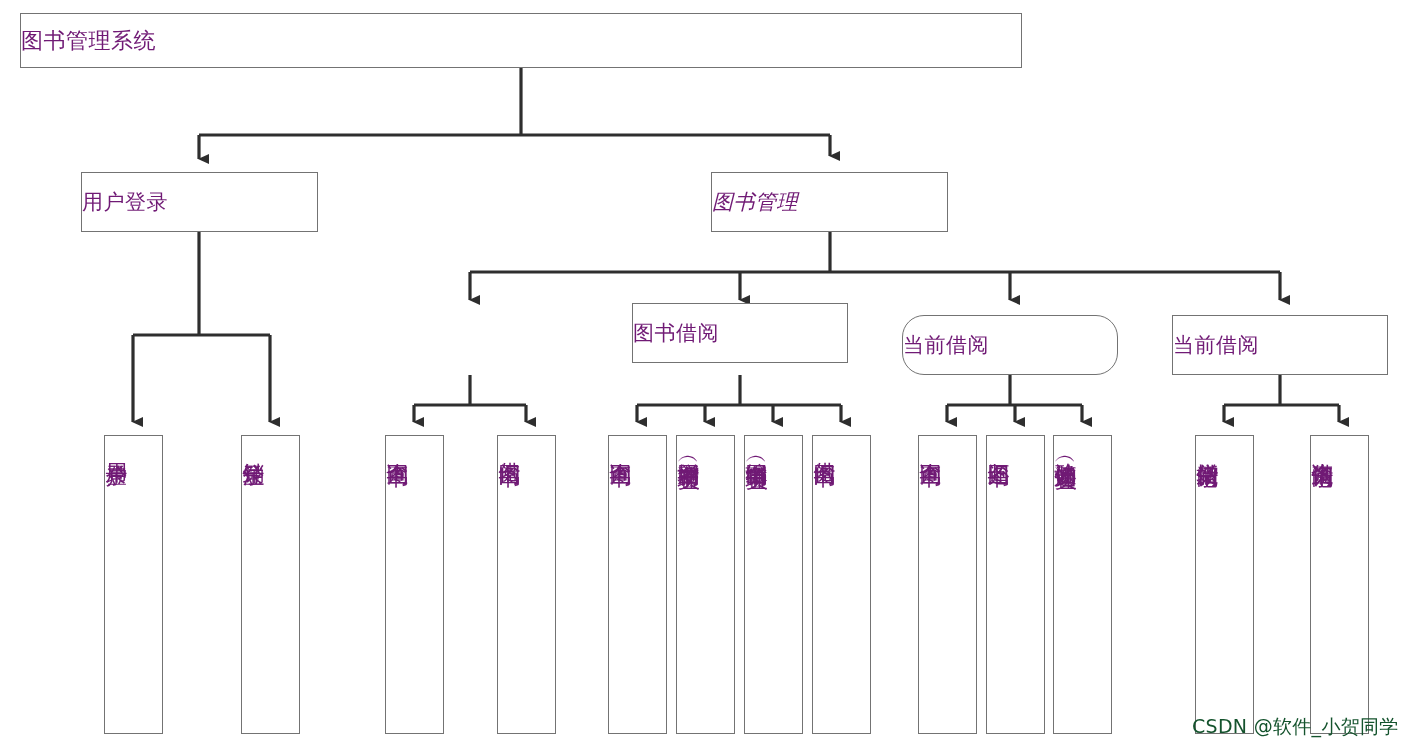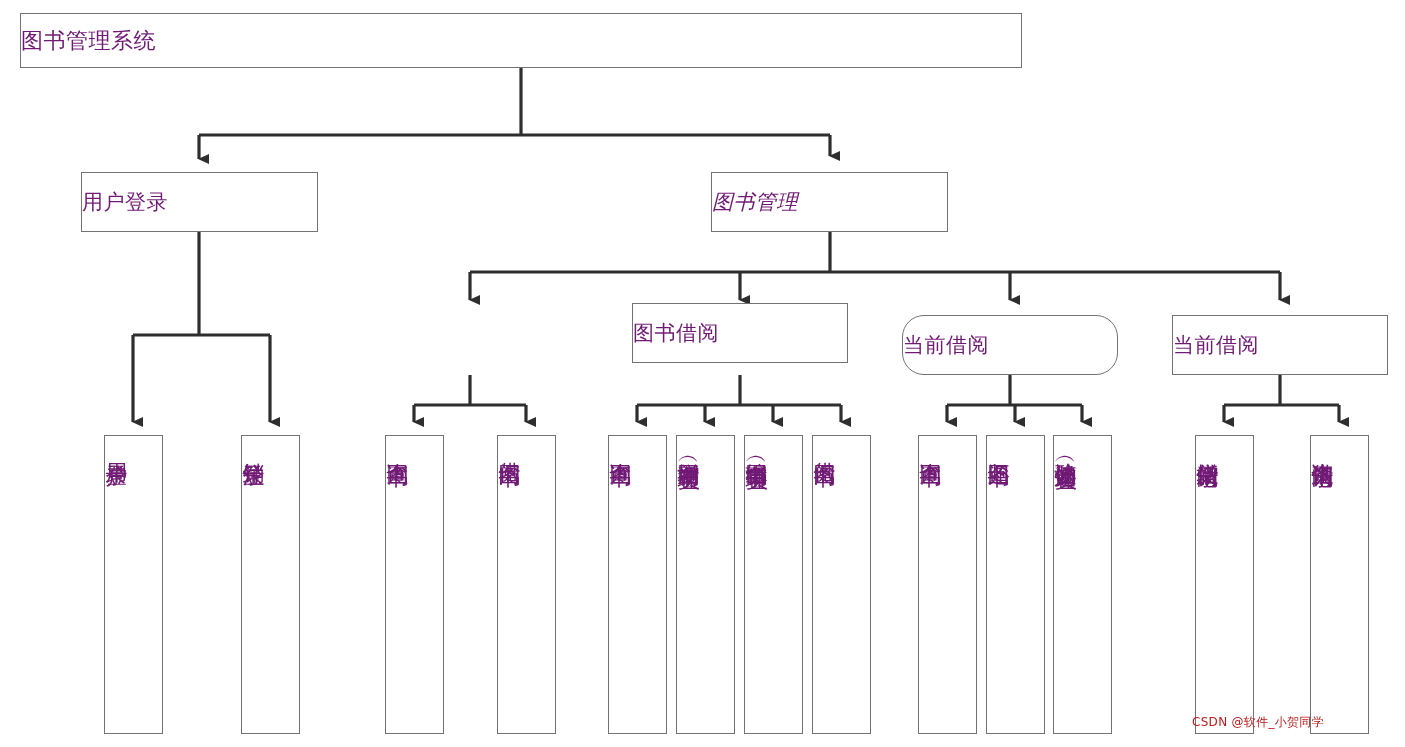--- a/index.html
+++ b/index.html
@@ -55,22 +55,22 @@
     font-size: 22px;
     line-height: 1.02;
     letter-spacing: 1px;
     white-space: nowrap;
   }
   .node.root .lbl { font-size: 22px; }
   .watermark {
     position: absolute;
     left: 1192px;
     top: 714px;
-    font-size: 12px;
-    color: #b91c1c;
+    font-size: 19px;
+    color: #14532d;
     white-space: nowrap;
     letter-spacing: 0.3px;
   }
 </style>
 </head>
 <body>
 
 <div id="canvas">
 
   <svg class="wires" viewBox="0 0 1405 747" xmlns="http://www.w3.org/2000/svg">

